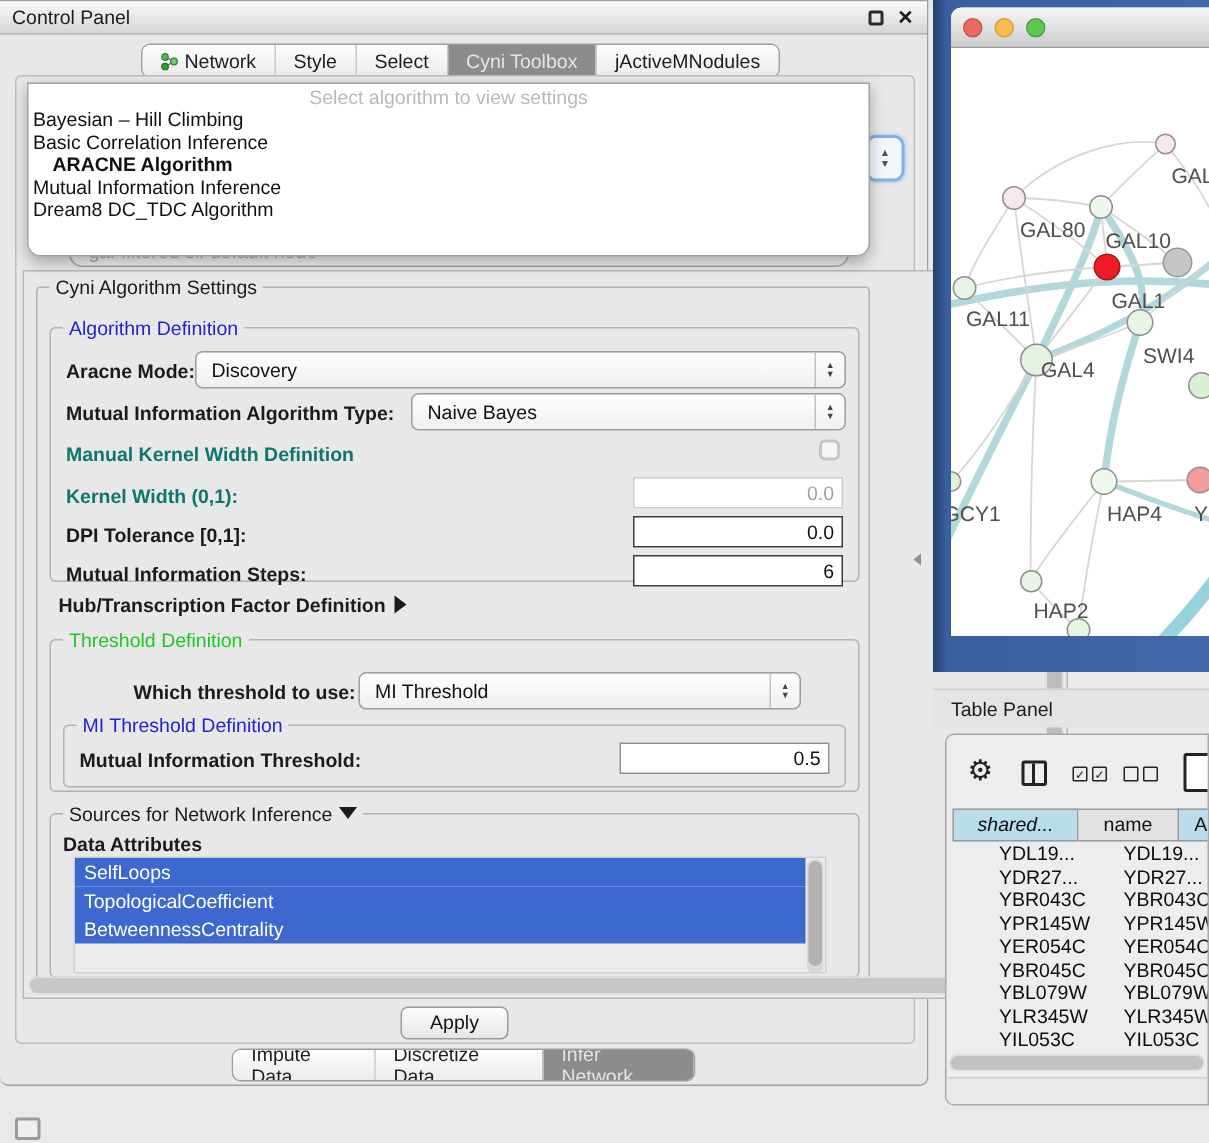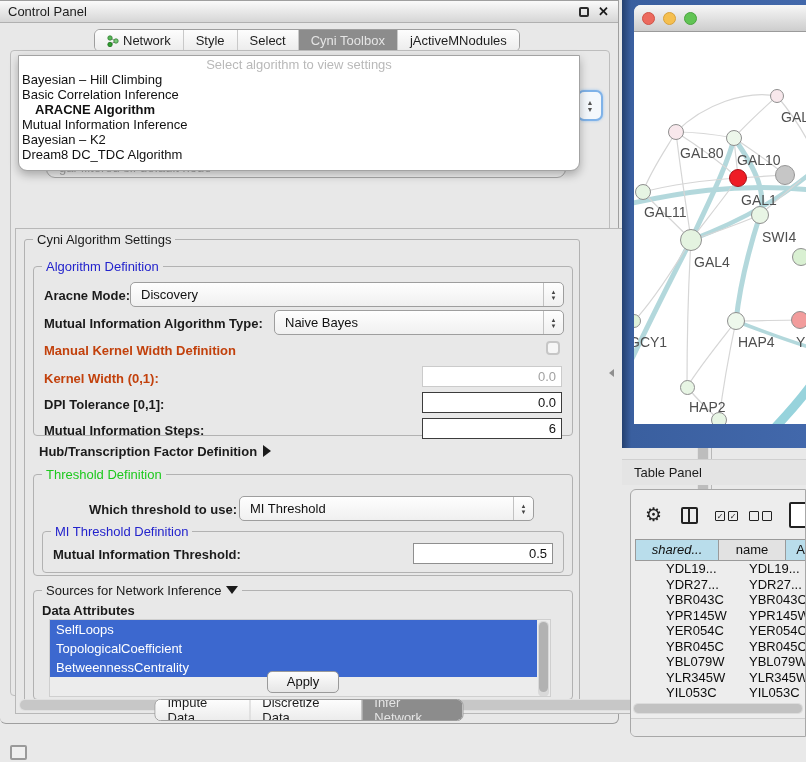--- a/index.html
+++ b/index.html
@@ -44,39 +44,39 @@
   
   .popup { position:absolute; left:18px; top:55px; width:562px; height:116px;
         background:#ffffff; border:1px solid #a3a3a3; border-radius:0 0 9px 9px;
         box-shadow:0 4px 10px rgba(0,0,0,0.28); z-index:6; overflow:hidden; }
   .popup .prompt { text-align:center; color:#b9b9b9; font-size:13px; padding-top:1px; }
   .popup .item { font-size:13px; line-height:15px; padding-left:3px; color:#111; }
   .popup .item.bold { font-weight:bold;padding-left:16px; }
 
   
   .scrollpane { position:absolute; left:4px; top:129px; width:697px; height:486px;
-        border:1px solid #b8b8b8; background:#e8e8e8;margin-top:48px; }
+        border:1px solid #b8b8b8; background:#e8e8e8; }
   .vscroll { position:absolute; right:2px; top:2px; bottom:16px; width:12px;
         background:#e0e0e0; border-radius:6px; }
   .vscroll .thumb { position:absolute; left:1px; right:1px; top:1px; bottom:1px;
         background:#bdbdbd; border-radius:6px; }
   .hscroll { position:absolute; left:3px; right:18px; bottom:2px; height:12px;
         background:#e0e0e0; border-radius:6px; }
   .hscroll .thumb { position:absolute; left:1px; right:1px; top:1px; bottom:1px;
         background:#c7c7c7; border-radius:6px; }
 
   .group { position:absolute; border:1px solid #b2b2b2; border-radius:4px; }
   .group > .legend { position:absolute; top:-8px; left:8px; background:#e8e8e8;
         padding:0 4px; font-size:13px; }
   .legend.blue { color:#2323cc; }
   .legend.green { color:#1dc91d; }
   .legend.black { color:#1a1a1a; }
 
   .lbl { position:absolute; font-size:13px; font-weight:bold; color:#1b1b1b; white-space:nowrap; }
-  .lbl.dis { color:#c2410c; }
+  .lbl.dis { color:#0f766e; }
 
   .combo { position:absolute; height:25px; border:1px solid #9e9e9e; border-radius:5px;
         background:linear-gradient(#fefefe,#f0f0f0); font-size:13px; line-height:23px; }
   .combo .val { position:absolute; left:10px; top:0; color:#111; }
   .combo .stepper { position:absolute; right:0; top:0; bottom:0; width:20px;
         border-left:1px solid #c2c2c2; display:flex; flex-direction:column;
         align-items:center; justify-content:center; font-size:6px; color:#444; line-height:6px; }
 
   .field { position:absolute; height:21px; background:#fff; font-size:13px;
         line-height:19px; text-align:right; padding-right:5px; }
@@ -314,21 +314,20 @@
       </div>
     </div>
   </section>
 
   <div class="popup">
     <div class="prompt">Select algorithm to view settings</div>
     <div class="item">Bayesian – Hill Climbing</div>
     <div class="item">Basic Correlation Inference</div>
     <div class="item bold">ARACNE Algorithm</div>
     <div class="item">Mutual Information Inference</div>
-    <div class="item">Bayesian – K2</div>
     <div class="item">Dream8 DC_TDC Algorithm</div>
   </div>
 
   <div class="split-arrow"></div>
 
   <div class="netframe">
     <div class="netwin">
       <div class="net-titlebar">
         <span class="tl red"></span>
         <span class="tl yellow"></span>
@@ -383,21 +382,21 @@
         <div class="node" style="left:157px; top:279px; width:18px; height:18px; background:#f29c9c;"></div>
         <div class="node" style="left:46px;  top:348px; width:15px; height:15px; background:#e7f5e4;"></div>
         <div class="node" style="left:77px;  top:380px; width:16px; height:16px; background:#e7f5e4;"></div>
 
         <div class="nlabel" style="left:147px; top:77px;">GAL</div>
         <div class="nlabel" style="left:46px;  top:113px;">GAL80</div>
         <div class="nlabel" style="left:103px; top:120px;">GAL10</div>
         <div class="nlabel" style="left:107px; top:160px;">GAL1</div>
         <div class="nlabel" style="left:10px;  top:172px;">GAL11</div>
         <div class="nlabel" style="left:128px; top:197px;">SWI4</div>
-        <div class="nlabel" style="left:60px;  top:222px;text-align:right;">GAL4</div>
+        <div class="nlabel" style="left:60px;  top:206px;text-align:right;">GAL4</div>
         <div class="nlabel" style="left:-5px;  top:302px;">GCY1</div>
         <div class="nlabel" style="left:104px; top:302px;">HAP4</div>
         <div class="nlabel" style="left:162px; top:302px;">Y</div>
         <div class="nlabel" style="left:55px;  top:367px;">HAP2</div>
       </div>
     </div>
   </div>
 
   <div class="tp-strip">
     <span>Table Panel</span>

